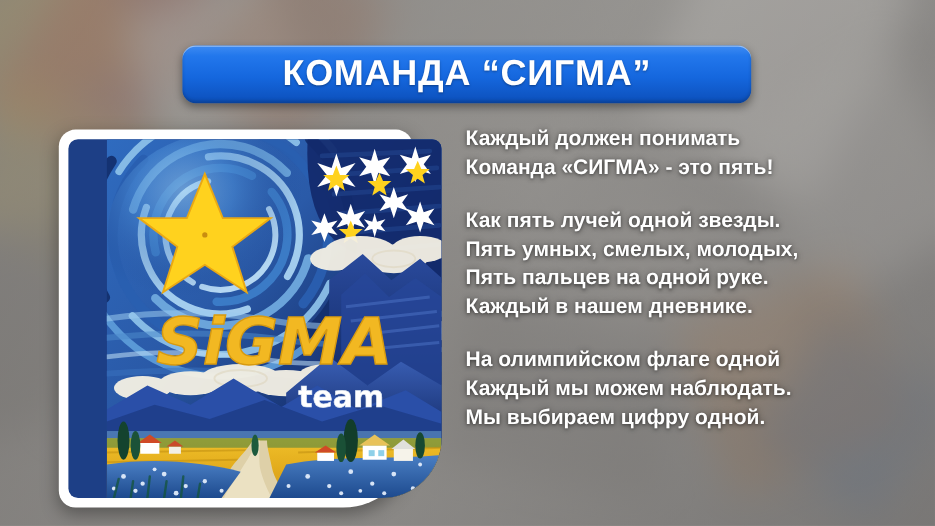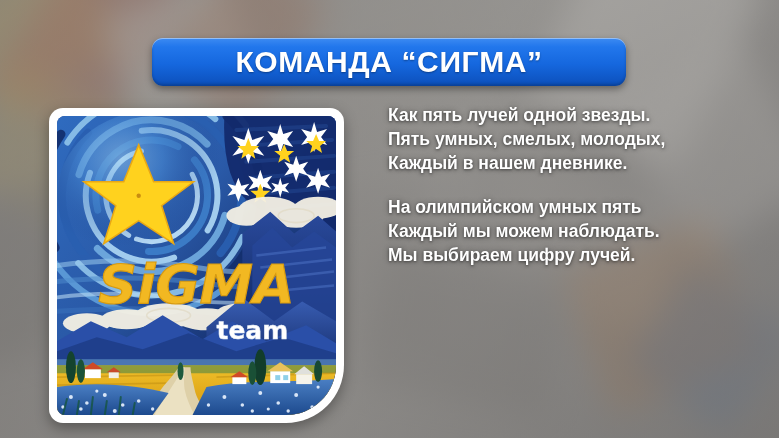--- a/index.html
+++ b/index.html
@@ -44,21 +44,21 @@
   .banner-text{color:#fff;font-size:30px;font-weight:bold;letter-spacing:.6px;
     white-space:nowrap;text-shadow:0 1px 2px rgba(0,0,0,.35);line-height:1;}
 
   
   .art-frame{position:absolute;left:49px;top:108px;width:295px;height:315px;
     background:#fff;
     border-radius:14px 14px 58px 14px;
     box-shadow:0 5px 14px rgba(0,0,0,.35);
     padding:8px;box-sizing:border-box;}
   .art-canvas{position:relative;width:100%;height:100%;overflow:hidden;
-    border-radius:8px 8px 50px 8px;background:#1d3f86;}
+    border-radius:8px 8px 50px 8px;background:#1d3f86;padding-left:32px;}
   .art-canvas svg{display:block;width:100%;height:100%;}
 
   
   .poem{position:absolute;left:388px;top:103px;width:388px;}
   .stanza{margin-bottom:20px;}
   .stanza:last-child{margin-bottom:0;}
   .line{color:#fff;font-size:17.5px;font-weight:bold;line-height:24px;
     white-space:nowrap;text-shadow:0 1px 3px rgba(0,0,0,.5),0 0 6px rgba(0,0,0,.3);}
 </style>
 </head>
@@ -290,28 +290,33 @@
 
         <text x="140" y="188" text-anchor="middle" font-family="'DejaVu Sans','Liberation Sans',sans-serif" font-size="54" font-weight="bold" font-style="italic" fill="#f2b822" stroke="#d79a10" stroke-width="1.2">SiGMA</text>
 
         <text x="196" y="224" text-anchor="middle" font-family="'DejaVu Sans','Liberation Sans',sans-serif" font-size="25" font-weight="bold" fill="#ffffff" stroke="#dfe8f2" stroke-width="0.5">team</text>
       </svg>
     </div>
   </div>
 
   <div class="poem">
 
+    <div class="stanza">
+      <div class="line">Каждый должен понимать</div>
+      <div class="line">Команда «СИГМА» -  это пять!</div>
+    </div>
 
     <div class="stanza">
       <div class="line">Как пять лучей одной звезды.</div>
       <div class="line">Пять умных, смелых, молодых,</div>
+      <div class="line">Пять пальцев на одной руке.</div>
       <div class="line">Каждый в нашем дневнике.</div>
     </div>
 
     <div class="stanza">
-      <div class="line">На олимпийском умных пять</div>
+      <div class="line">На олимпийском флаге одной</div>
       <div class="line">Каждый мы можем наблюдать.</div>
-      <div class="line">Мы выбираем цифру лучей.</div>
+      <div class="line">Мы выбираем цифру одной.</div>
     </div>
 
   </div>
 
 </div>
 
 </body></html>

